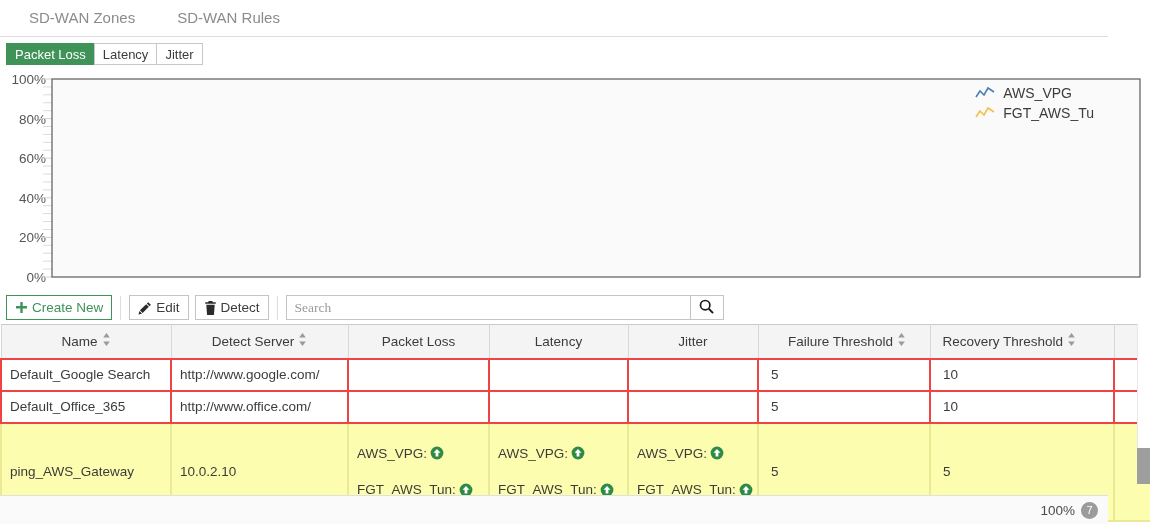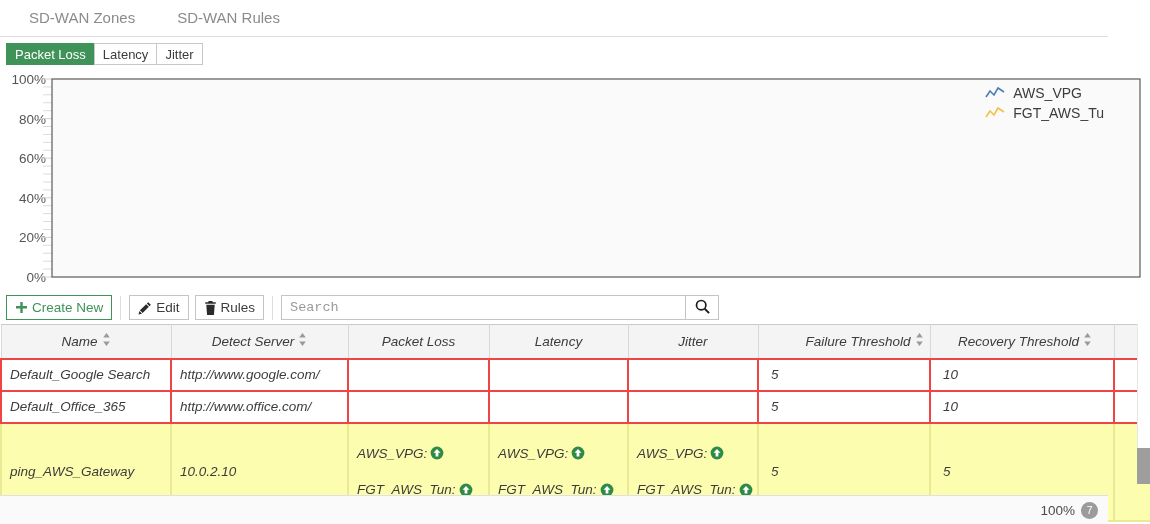--- a/index.html
+++ b/index.html
@@ -61,21 +61,21 @@
   
   .chartwrap {
     position: relative;
     height: 222px;
     margin: 0;
     padding: 0 6px 0 0;
   }
   .chart-svg { display:block; }
   .legend {
     position: absolute;
-    top: 16px; right: 4px;
+    top: 16px; right: 14px;
     display: flex; flex-direction: column; gap: 4px;
   }
   .legend-row { display: flex; align-items: center; gap: 8px; }
   .legend-label { font-size: 14px; color: #3c3c3c; white-space: nowrap; }
 
   
   .toolbar {
     height: 33px;
     display: flex; align-items: center;
     gap: 6px;
@@ -99,36 +99,36 @@
   .searchbox {
     display: flex; align-items: stretch;
     height: 25px; flex: 0 0 auto; width: 438px;
   }
   .searchbox input {
     flex: 1;
     border: 1px solid #c4c4c4;
     border-right: none;
     padding: 0 8px;
     font-size: 13.5px;
-    font-family: Liberation Mono, monospace;
+    font-family: Liberation Serif, serif;
     color: #3c3c3c;
     outline: none;
     min-width: 0;
   }
   .searchbox input::placeholder { color: #9a9a9a; }
   .search-btn {
     width: 34px;
     border: 1px solid #c4c4c4;
     background: #fff;
     display: flex; align-items: center; justify-content: center;
     cursor: pointer;
   }
 
   
-  .tablewrap { position: relative; width: 1150px; font-style: italic; }
+  .tablewrap { position: relative; width: 1150px; }
   table.grid { border-collapse: collapse; width: 1150px; table-layout: fixed; }
   table.grid th {
     background: #f4f4f4;
     border: 1px solid #d8d8d8;
     border-top: 1px solid #c9c9c9;
     height: 34px;
     font-weight: normal;
     font-size: 13.5px;
     color: #3c3c3c;
     text-align: center;
@@ -303,21 +303,21 @@
       </span>
       <span>Edit</span>
     </button>
 
     <button class="btn">
       <span class="glyph">
         <svg width="13" height="14" viewBox="0 0 14 16">
           <path d="M5 0h4l.8 1.4H13V3H1V1.4h3.2zM2.2 4.2h9.6l-.8 11.1a.8.8 0 0 1-.8.7H3.8a.8.8 0 0 1-.8-.7z" fill="#2b2b2b"></path>
         </svg>
       </span>
-      <span>Rules</span>
+      <span>Detect</span>
     </button>
 
     <div class="sep"></div>
 
     <div class="searchbox">
       <input type="text" placeholder="Search" style="">
       <div class="search-btn">
         <span>
           <svg width="15" height="15" viewBox="0 0 16 16">
             <circle cx="6.6" cy="6.6" r="5" fill="none" stroke="#1b1b1b" stroke-width="1.8"></circle>
@@ -372,32 +372,32 @@
           <th>
             <span class="thinner">
                 <span>Latency</span>
               </span>
           </th>
           <th>
             <span class="thinner">
                 <span>Jitter</span>
               </span>
           </th>
-          <th style="text-align:right;padding-left:12px">
+          <th style="text-align:center;padding-left:12px">
             <span class="thinner">
               <span>Failure Threshold</span>
               <span>
                 <svg width="9" height="13" viewBox="0 0 9 13">
                     <path d="M4.5 0l3.3 4.6H1.2z" fill="#9a9a9a"></path>
                     <path d="M4.5 13L1.2 8.4h6.6z" fill="#9a9a9a"></path>
                   </svg>
               </span>
             </span>
           </th>
-          <th style="text-align:center;padding-left:12px">
+          <th style="text-align:left;padding-left:12px">
             <span class="thinner">
               <span>Recovery Threshold</span>
               <span>
                 <svg width="9" height="13" viewBox="0 0 9 13">
                     <path d="M4.5 0l3.3 4.6H1.2z" fill="#9a9a9a"></path>
                     <path d="M4.5 13L1.2 8.4h6.6z" fill="#9a9a9a"></path>
                   </svg>
               </span>
             </span>
           </th>

